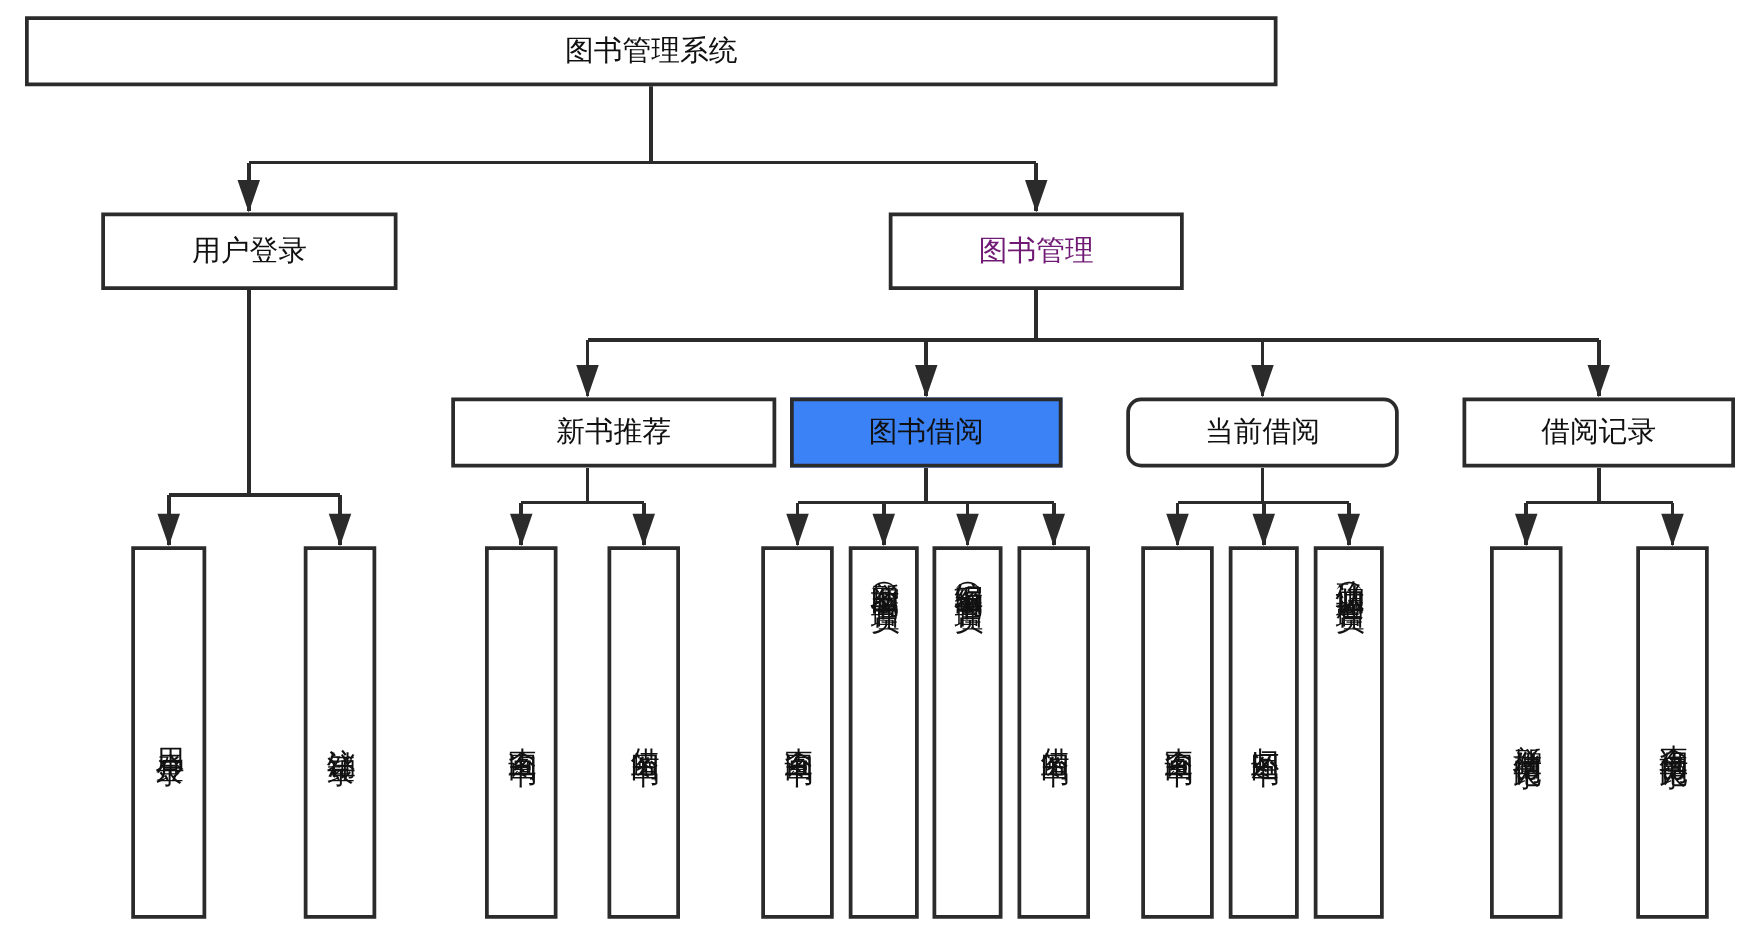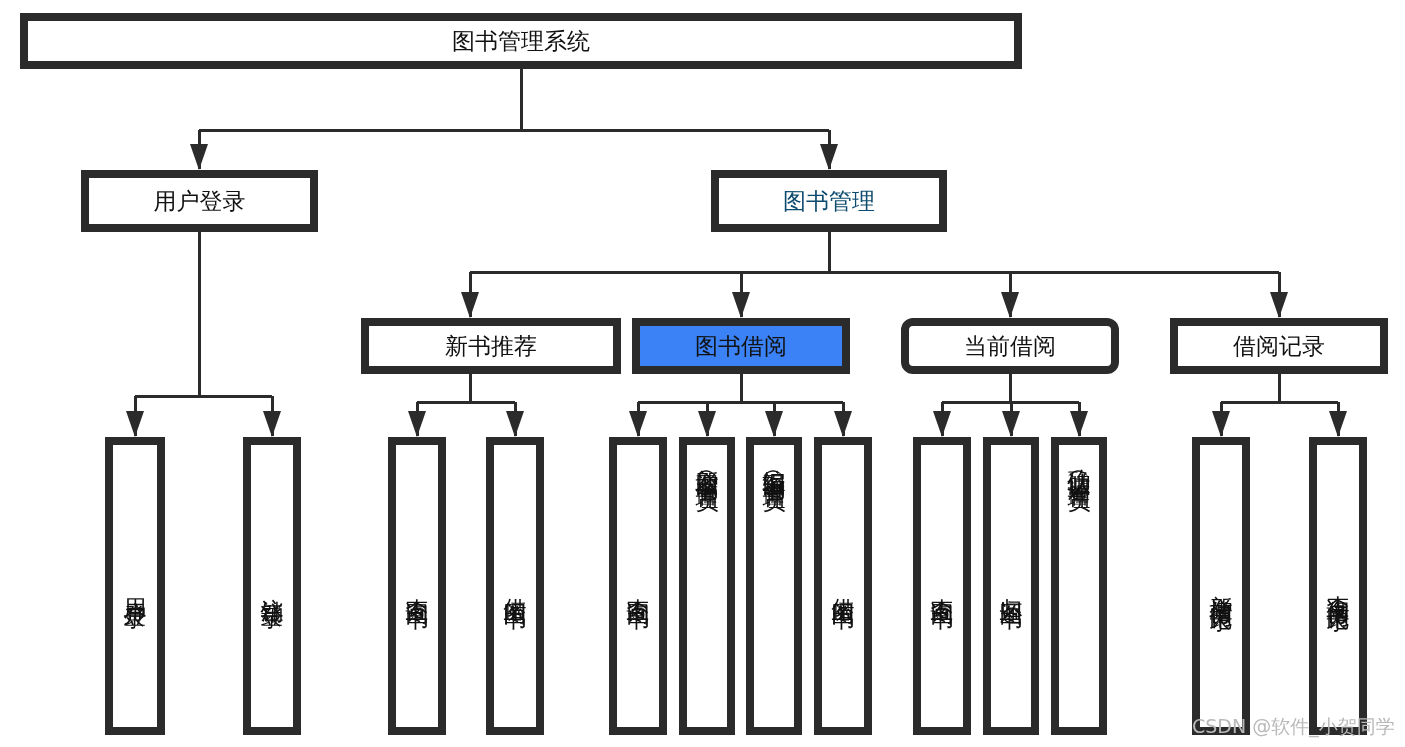--- a/index.html
+++ b/index.html
@@ -26,21 +26,21 @@
     left: 0;
     top: 0;
     width: 1405px;
     height: 747px;
     display: block;
   }
   
   .node-box {
     position: absolute;
     box-sizing: border-box;
-    border: 8px solid #84cc16;
+    border: 3px solid #84cc16;
     background: #ffffff;
     display: flex;
     align-items: center;
     justify-content: center;
     overflow: hidden;
   }
   .node-label-h {
     font-size: 23px;
     line-height: 1.15;
     color: #111111;
@@ -137,21 +137,21 @@
       <polygon points="1329,411 1347,411 1338,437" fill="#2b2b2b"></polygon>
     </svg>
   <div id="node-layer">
       <div class="node-box" style="left: 20px; top: 13px; width: 1002px; height: 56px; border-color: rgb(43, 43, 43); background: rgb(255, 255, 255);">
         <span class="node-label-h" style="color: rgb(17, 17, 17);">图书管理系统</span>
       </div>
       <div class="node-box" style="left: 81px; top: 170px; width: 237px; height: 62px; border-color: rgb(43, 43, 43); background: rgb(255, 255, 255);">
         <span class="node-label-h" style="color: rgb(17, 17, 17);">用户登录</span>
       </div>
       <div class="node-box" style="left: 711px; top: 170px; width: 236px; height: 62px; border-color: rgb(43, 43, 43); background: rgb(255, 255, 255);">
-        <span class="node-label-h" style="color: #0c4a6e;">图书管理</span>
+        <span class="node-label-h" style="color: #701a75;">图书管理</span>
       </div>
       <div class="node-box" style="left: 361px; top: 318px; width: 260px; height: 56px; border-color: rgb(43, 43, 43); background: rgb(255, 255, 255);">
         <span class="node-label-h" style="color: rgb(17, 17, 17);">新书推荐</span>
       </div>
       <div class="node-box" style="left: 632px; top: 318px; width: 218px; height: 56px; border-color: rgb(43, 43, 43); background: #3b82f6;">
         <span class="node-label-h" style="color: rgb(17, 17, 17);">图书借阅</span>
       </div>
       <div class="node-box" style="left: 901px; top: 318px; width: 218px; height: 56px; border-color: rgb(43, 43, 43); background: rgb(255, 255, 255); border-radius: 12px;">
         <span class="node-label-h" style="color: rgb(17, 17, 17);">当前借阅</span>
       </div>
@@ -191,14 +191,13 @@
       <div class="node-box vertical" style="left: 1051px; top: 437px; width: 56px; height: 298px; border-color: rgb(43, 43, 43); background: rgb(255, 255, 255);">
         <span class="node-label-v" style="color: rgb(17, 17, 17);">确认归还（管理员）</span>
       </div>
       <div class="node-box vertical centered" style="left: 1192px; top: 437px; width: 58px; height: 298px; border-color: rgb(43, 43, 43); background: rgb(255, 255, 255);">
         <span class="node-label-v" style="color: rgb(17, 17, 17);">新增借阅记录</span>
       </div>
       <div class="node-box vertical centered" style="left: 1309px; top: 437px; width: 58px; height: 298px; border-color: rgb(43, 43, 43); background: rgb(255, 255, 255);">
         <span class="node-label-v" style="color: rgb(17, 17, 17);">查询借阅记录</span>
       </div>
     </div>
-  <div class="watermark" style="left: 1192px; top: 714px; color: rgb(185, 185, 185);">CSDN @软件_小贺同学</div>
 </div>
 
 </body></html>

